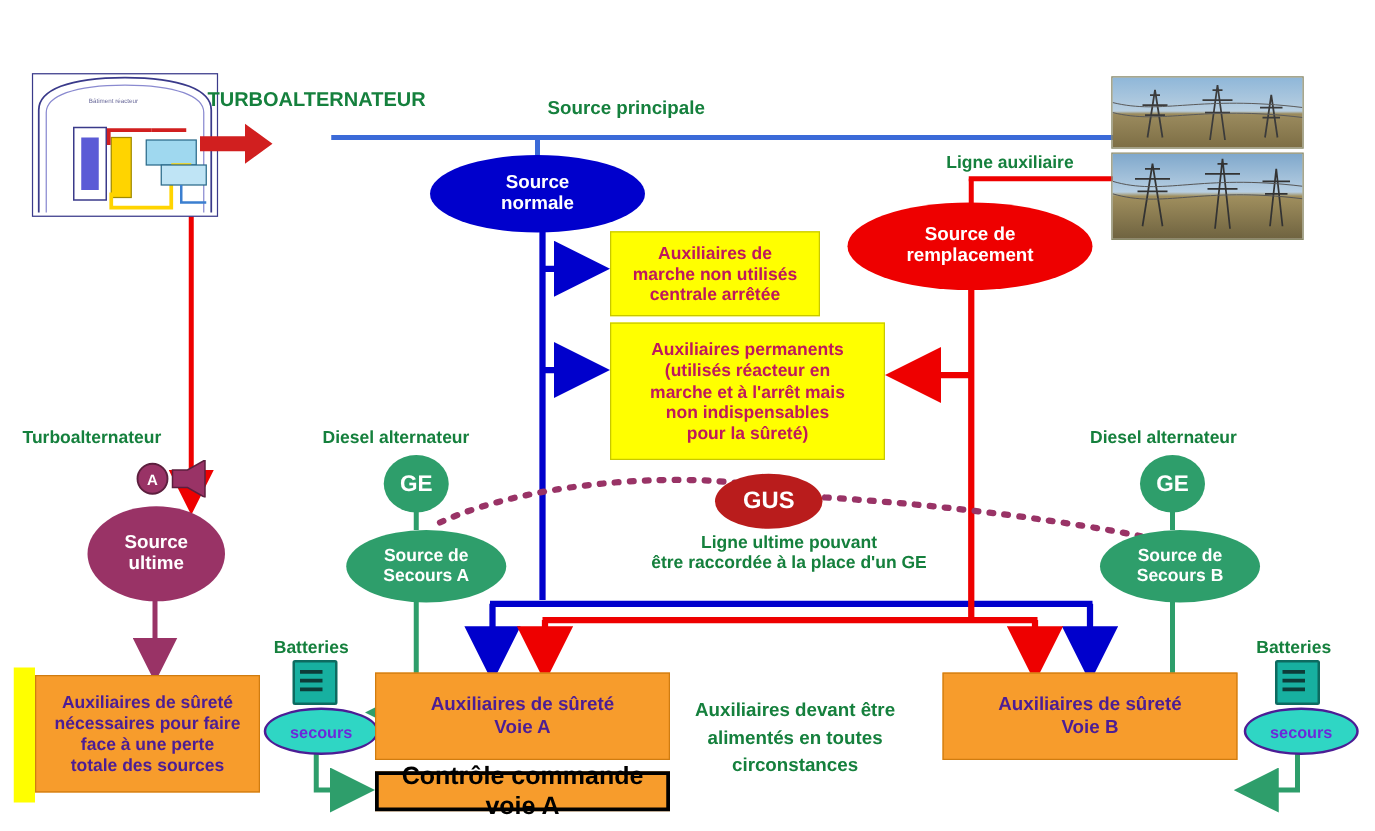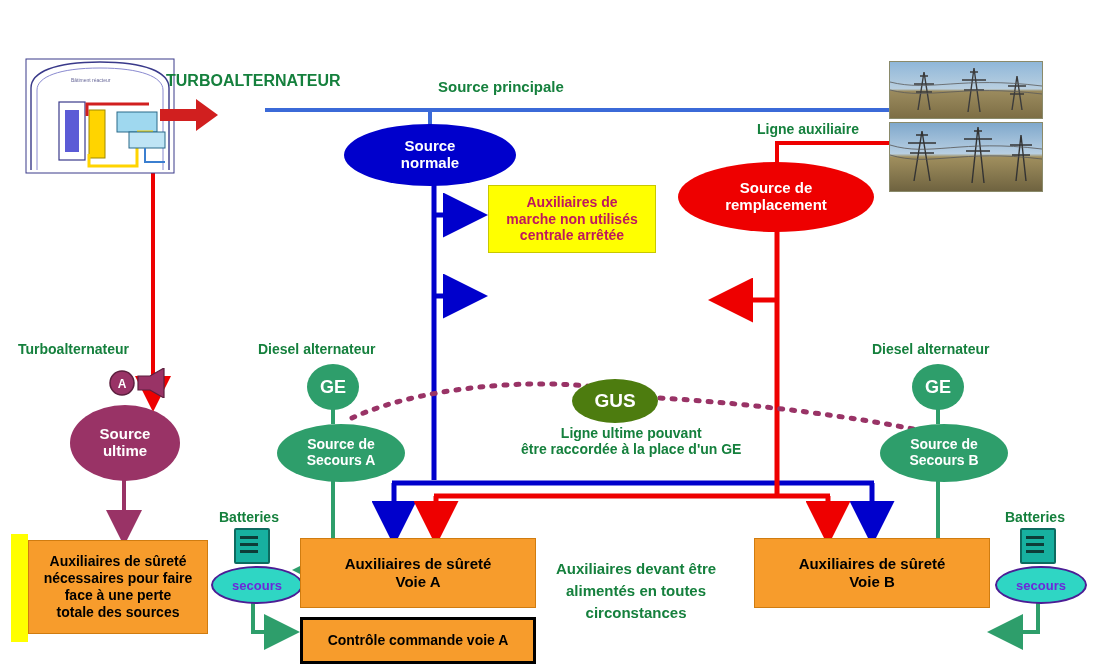--- a/index.html
+++ b/index.html
@@ -55,21 +55,21 @@
     box-sizing: border-box;
   }
 
   .yellowbox {
     background: #ffff00;
     color: #be185d;
     border: 1px solid #c8c800;
   }
   .orangebox {
     background: #f79c2c;
-    color: #000000;
+    color: #4c1d95;
     border: 1px solid #d07c10;
   }
   .ccbox {
     background: #f79c2c;
     color: #000000;
     border: 3px solid #000000;
   }
 
   
   #wires {
@@ -280,21 +280,21 @@
   <div class="ellipse" style="left:678px; top:162px; width:196px; height:70px; background:#ee0000; font-size:15px;">
     <span>Source de
 remplacement</span>
   </div>
 
   <div class="ellipse" style="left:70px; top:405px; width:110px; height:76px; background:#993366; font-size:15px;">
     <span>Source
 ultime</span>
   </div>
 
-  <div class="ellipse" style="left:572px; top:379px; width:86px; height:44px; background:#4d7c0f; font-size:19px;">
+  <div class="ellipse" style="left:572px; top:379px; width:86px; height:44px; background:#b91c1c; font-size:19px;">
     <span>GUS</span>
   </div>
 
   <div class="ellipse" style="left:307px; top:364px; width:52px; height:46px; background:#2e9e6b; font-size:18px;">
     <span>GE</span>
   </div>
 
   <div class="ellipse" style="left:912px; top:364px; width:52px; height:46px; background:#2e9e6b; font-size:18px;">
     <span>GE</span>
   </div>
@@ -326,38 +326,45 @@
   <div class="secours-ell" style="left:995px; top:566px; width:88px; height:34px; font-size:13px;">
     <span>secours</span>
   </div>
 
   <div class="box yellowbox" style="left:488px; top:185px; width:168px; height:68px; font-size:14px;">
     <span>Auxiliaires de
 marche non utilisés
 centrale arrêtée</span>
   </div>
 
+  <div class="box yellowbox" style="left:488px; top:258px; width:220px; height:110px; font-size:14px;">
+    <span>Auxiliaires permanents
+(utilisés réacteur en
+marche et à l'arrêt  mais
+non indispensables
+pour la sûreté)</span>
+  </div>
 
   <div class="yellowbar" style="left:11px; top:534px; width:17px; height:108px;"></div>
 
   <div class="box orangebox" style="left:28px; top:540px; width:180px; height:94px; font-size:14px;">
     <span>Auxiliaires de sûreté
 nécessaires pour faire
 face à une perte
 totale des sources</span>
   </div>
 
   <div class="box orangebox" style="left:300px; top:538px; width:236px; height:70px; font-size:15px;">
     <span>Auxiliaires de sûreté
 Voie A</span>
   </div>
 
   <div class="box orangebox" style="left:754px; top:538px; width:236px; height:70px; font-size:15px;">
     <span>Auxiliaires de sûreté
 Voie B</span>
   </div>
 
-  <div class="box ccbox" style="left:300px; top:617px; width:236px; height:47px; font-size:14px;">
+  <div class="box ccbox" style="left:300px; top:617px; width:236px; height:32px; font-size:20px;">
     <span>Contrôle commande voie A</span>
   </div>
 
 
 </div>
 
 </body></html>

